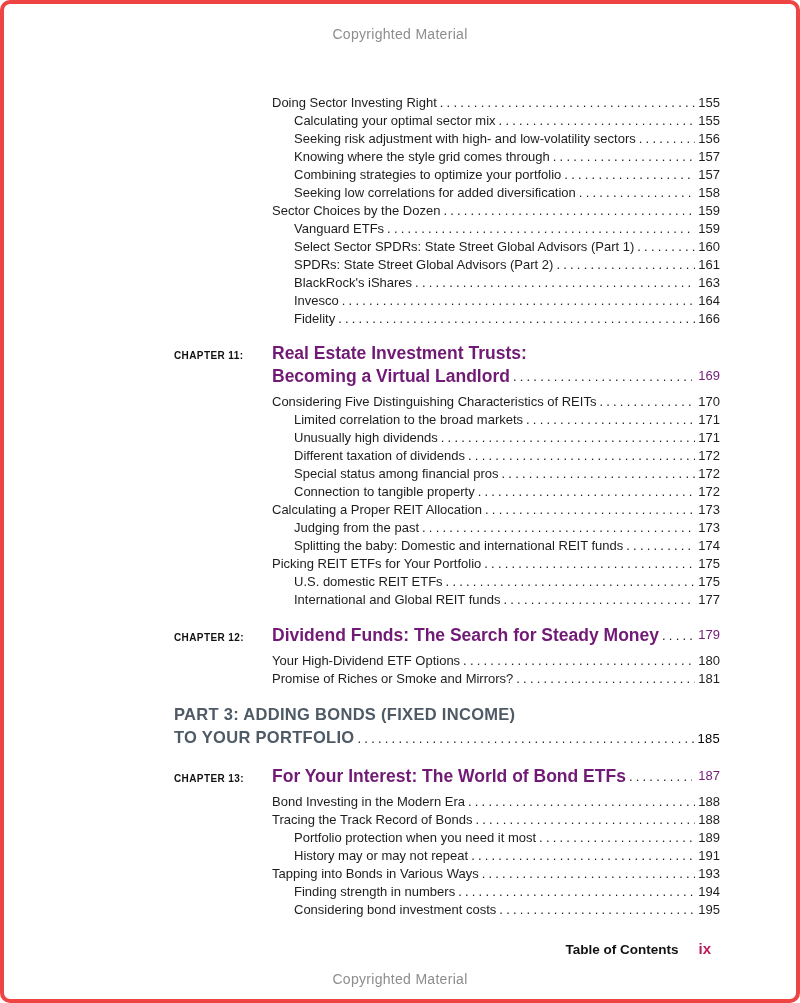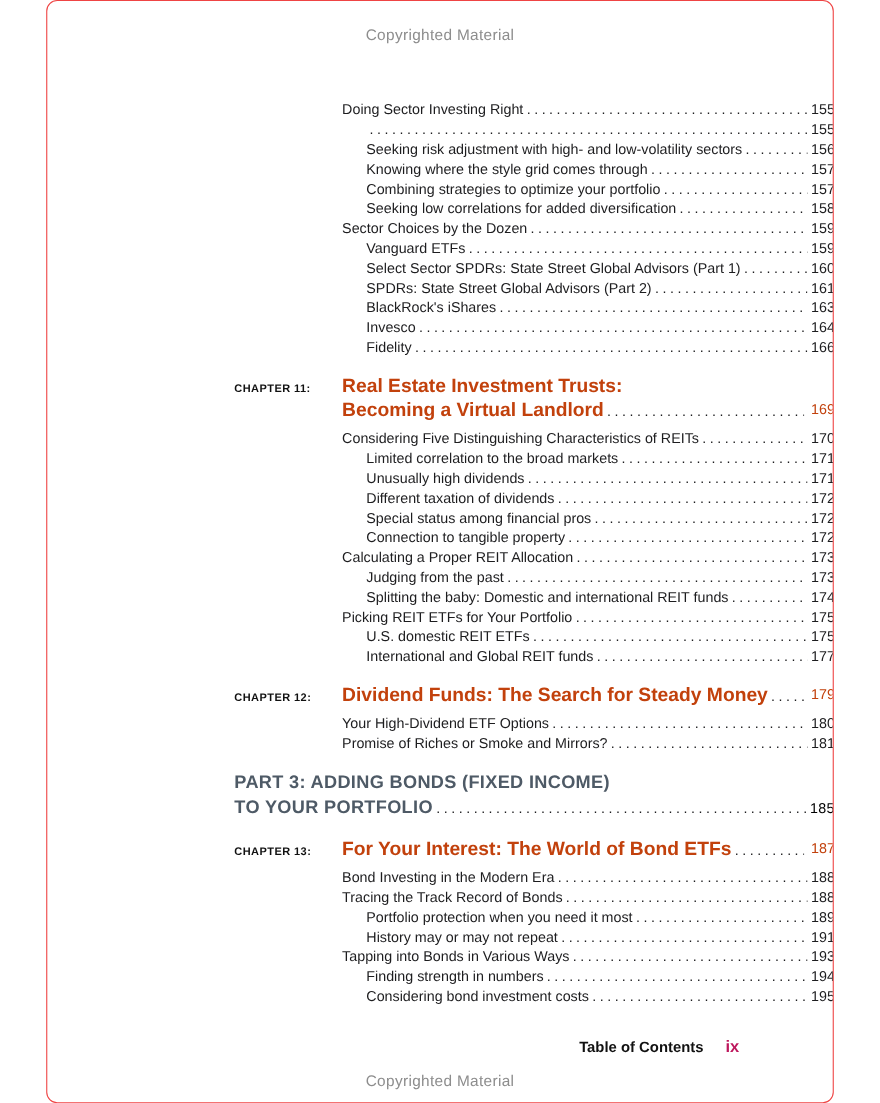--- a/index.html
+++ b/index.html
@@ -1,24 +1,24 @@
 <!DOCTYPE html>
 <html><head>
 <meta charset="utf-8">
 <style>
   html, body { margin: 0; padding: 0; background: #ffffff; }
   body { font-family: "Liberation Sans", sans-serif; }
 
   .page {
     position: relative;
-    width: 716px;
+    width: 800px;
     height: 1003px;
     margin: 0 auto;
     background: #ffffff;
-    border: 1px solid #ef4444;
+    border: 4px solid #ef4444;
     border-radius: 10px;
     box-sizing: border-box;
     overflow: hidden;
   }
 
   .copyright {
     position: absolute;
     left: 0;
     width: 100%;
     text-align: center;
@@ -75,25 +75,25 @@
     width: 98px;
     flex: none;
     font-size: 10px;
     font-weight: 700;
     letter-spacing: 0.4px;
     color: #111111;
   }
   .chapter-body { flex: 1; min-width: 0; }
   .chapter-line {
     display: flex;
-    align-items: flex-start;
+    align-items: center;
     font-size: 17.5px;
     font-weight: 700;
     line-height: 22px;
-    color: #c2410c;
+    color: #701a75;
   }
   .chapter-line .page-num { margin-left: 3px; }
 
   .part-block { margin-top: 15px; margin-bottom: 8px; }
   .part-line {
     display: flex;
     align-items: baseline;
     font-size: 16.5px;
     font-weight: 700;
     letter-spacing: 0.3px;
@@ -121,20 +121,21 @@
 
   <div class="copyright top">Copyrighted Material</div>
 
   <div class="toc" id="toc">
       <div class="toc-row l1">
         <span class="toc-text">Doing Sector Investing Right</span>
         <span class="leader"></span>
         <span class="page-num">155</span>
       </div>
       <div class="toc-row l2">
+        <span class="toc-text">Calculating your optimal sector mix</span>
         <span class="leader"></span>
         <span class="page-num">155</span>
       </div>
       <div class="toc-row l2">
         <span class="toc-text">Seeking risk adjustment with high- and low-volatility sectors</span>
         <span class="leader"></span>
         <span class="page-num">156</span>
       </div>
       <div class="toc-row l2">
         <span class="toc-text">Knowing where the style grid comes through</span>

